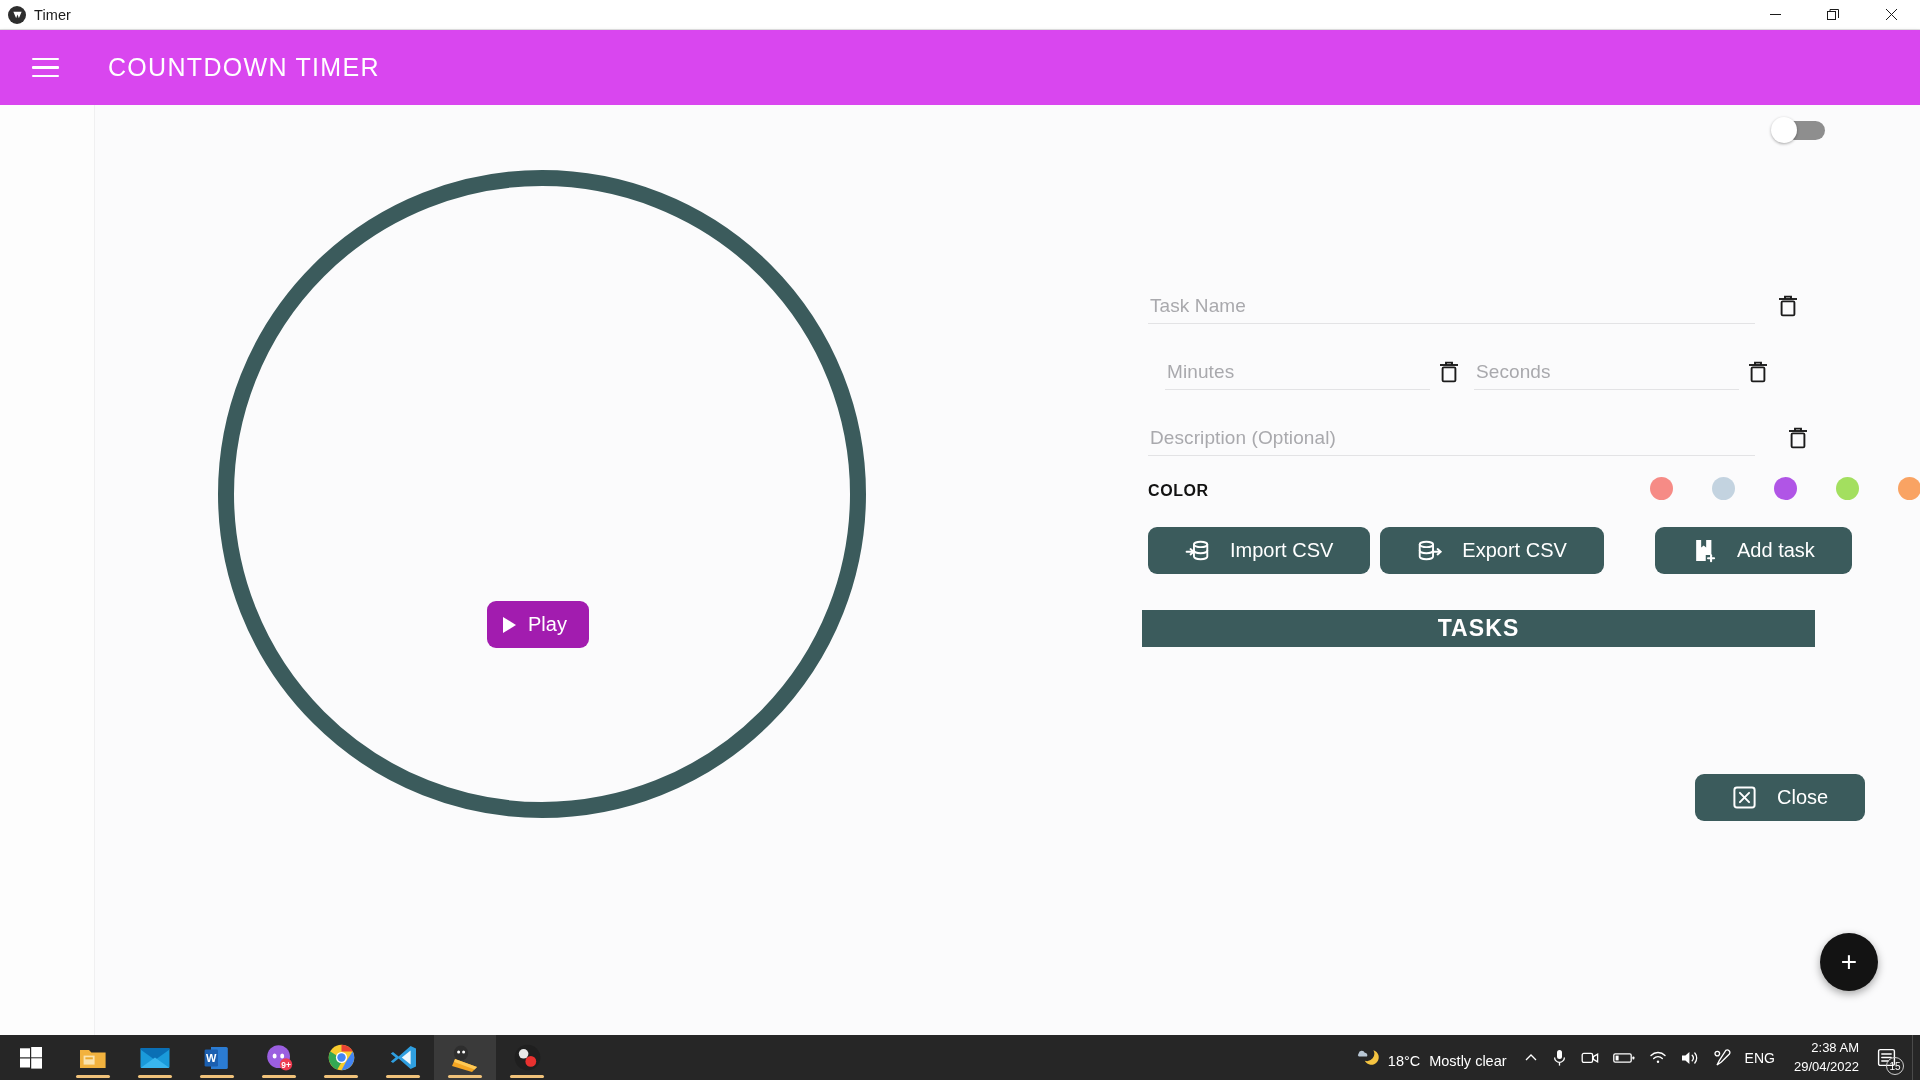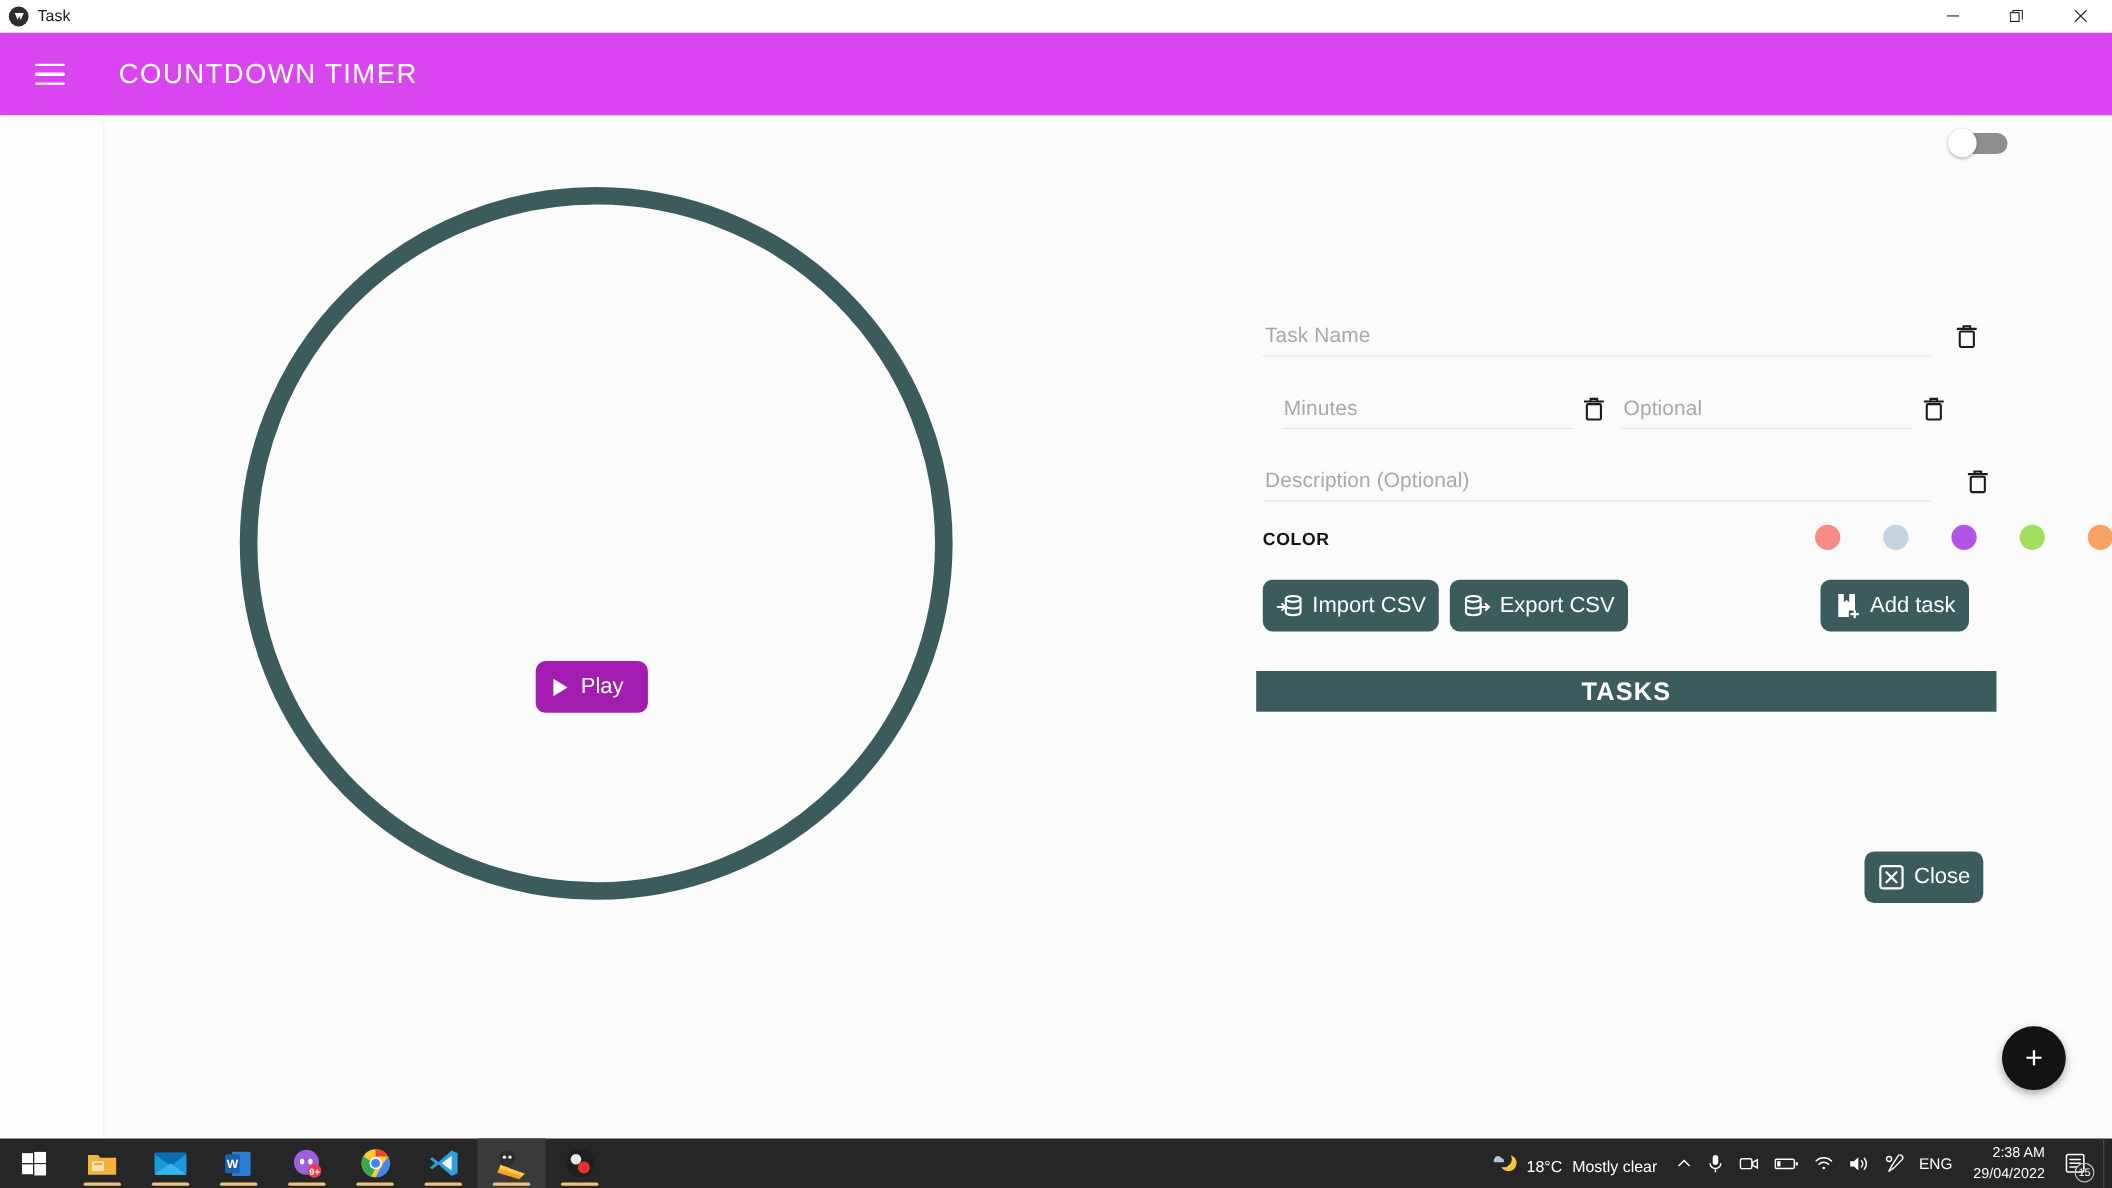--- a/index.html
+++ b/index.html
@@ -157,22 +157,22 @@
     letter-spacing: .6px;
   }
   .swatches { position: absolute; left: 520px; top: 372px; display: flex; gap: 39px; }
   .swatch { width: 23px; height: 23px; border-radius: 50%; cursor: pointer; }
 
   .btn {
     height: 47px;
     background: #3b5b5c;
     color: #ffffff;
     border: none; border-radius: 9px;
-    display: flex; align-items: center; gap: 8px;
-    padding: 0 12px;
+    display: flex; align-items: center; gap: 20px;
+    padding: 0 37px;
     font-size: 20px;
     font-family: "Liberation Sans", sans-serif;
     cursor: pointer;
     white-space: nowrap;
   }
   .btn svg { display: block; flex: none; }
   .btn-row { position: absolute; left: 18px; top: 422px; display: flex; gap: 10px; }
   .addtask-btn { position: absolute; left: 525px; top: 422px; }
 
   .tasks-header {
@@ -240,21 +240,21 @@
 </style>
 </head>
 <body>
 
 <div class="titlebar">
   <div class="tb-app-icon">
     <svg width="11" height="11" viewBox="0 0 24 24" fill="#ffffff">
         <path d="M3 6 L9 20 L12 12 L15 20 L21 6 Z"></path>
       </svg>
   </div>
-  <span class="tb-title">Task</span>
+  <span class="tb-title">Timer</span>
   <div class="tb-controls">
     <div class="tb-btn">
       <svg width="11" height="11" viewBox="0 0 11 11">
           <line x1="0" y1="5.5" x2="11" y2="5.5" stroke="currentColor" stroke-width="1"></line>
         </svg>
     </div>
     <div class="tb-btn">
       <svg width="12" height="12" viewBox="0 0 12 12" fill="none" stroke="currentColor" stroke-width="1">
         <rect x="0.5" y="2.5" width="8" height="8"></rect>
           <polyline points="3,2.5 3,0.5 11.5,0.5 11.5,9"></polyline>
@@ -317,21 +317,21 @@
         <input value="" style="">
       </div>
       <div class="trash">
         <svg width="22" height="24" viewBox="0 0 22 24" fill="none" stroke="#1b1b1b" stroke-width="1.9">
           <line x1="2" y1="5" x2="20" y2="5"></line>
             <path d="M8 5 V2.6 H14 V5"></path>
           <rect x="4.6" y="7.4" width="12.8" height="14" rx="1.2"></rect>
         </svg>
       </div>
       <div class="field" style="width:265px;">
-        <span class="ph">Optional</span>
+        <span class="ph">Seconds</span>
         <input value="" style="">
       </div>
       <div class="trash">
         <svg width="22" height="24" viewBox="0 0 22 24" fill="none" stroke="#1b1b1b" stroke-width="1.9">
           <line x1="2" y1="5" x2="20" y2="5"></line>
             <path d="M8 5 V2.6 H14 V5"></path>
           <rect x="4.6" y="7.4" width="12.8" height="14" rx="1.2"></rect>
         </svg>
       </div>
     </div>

